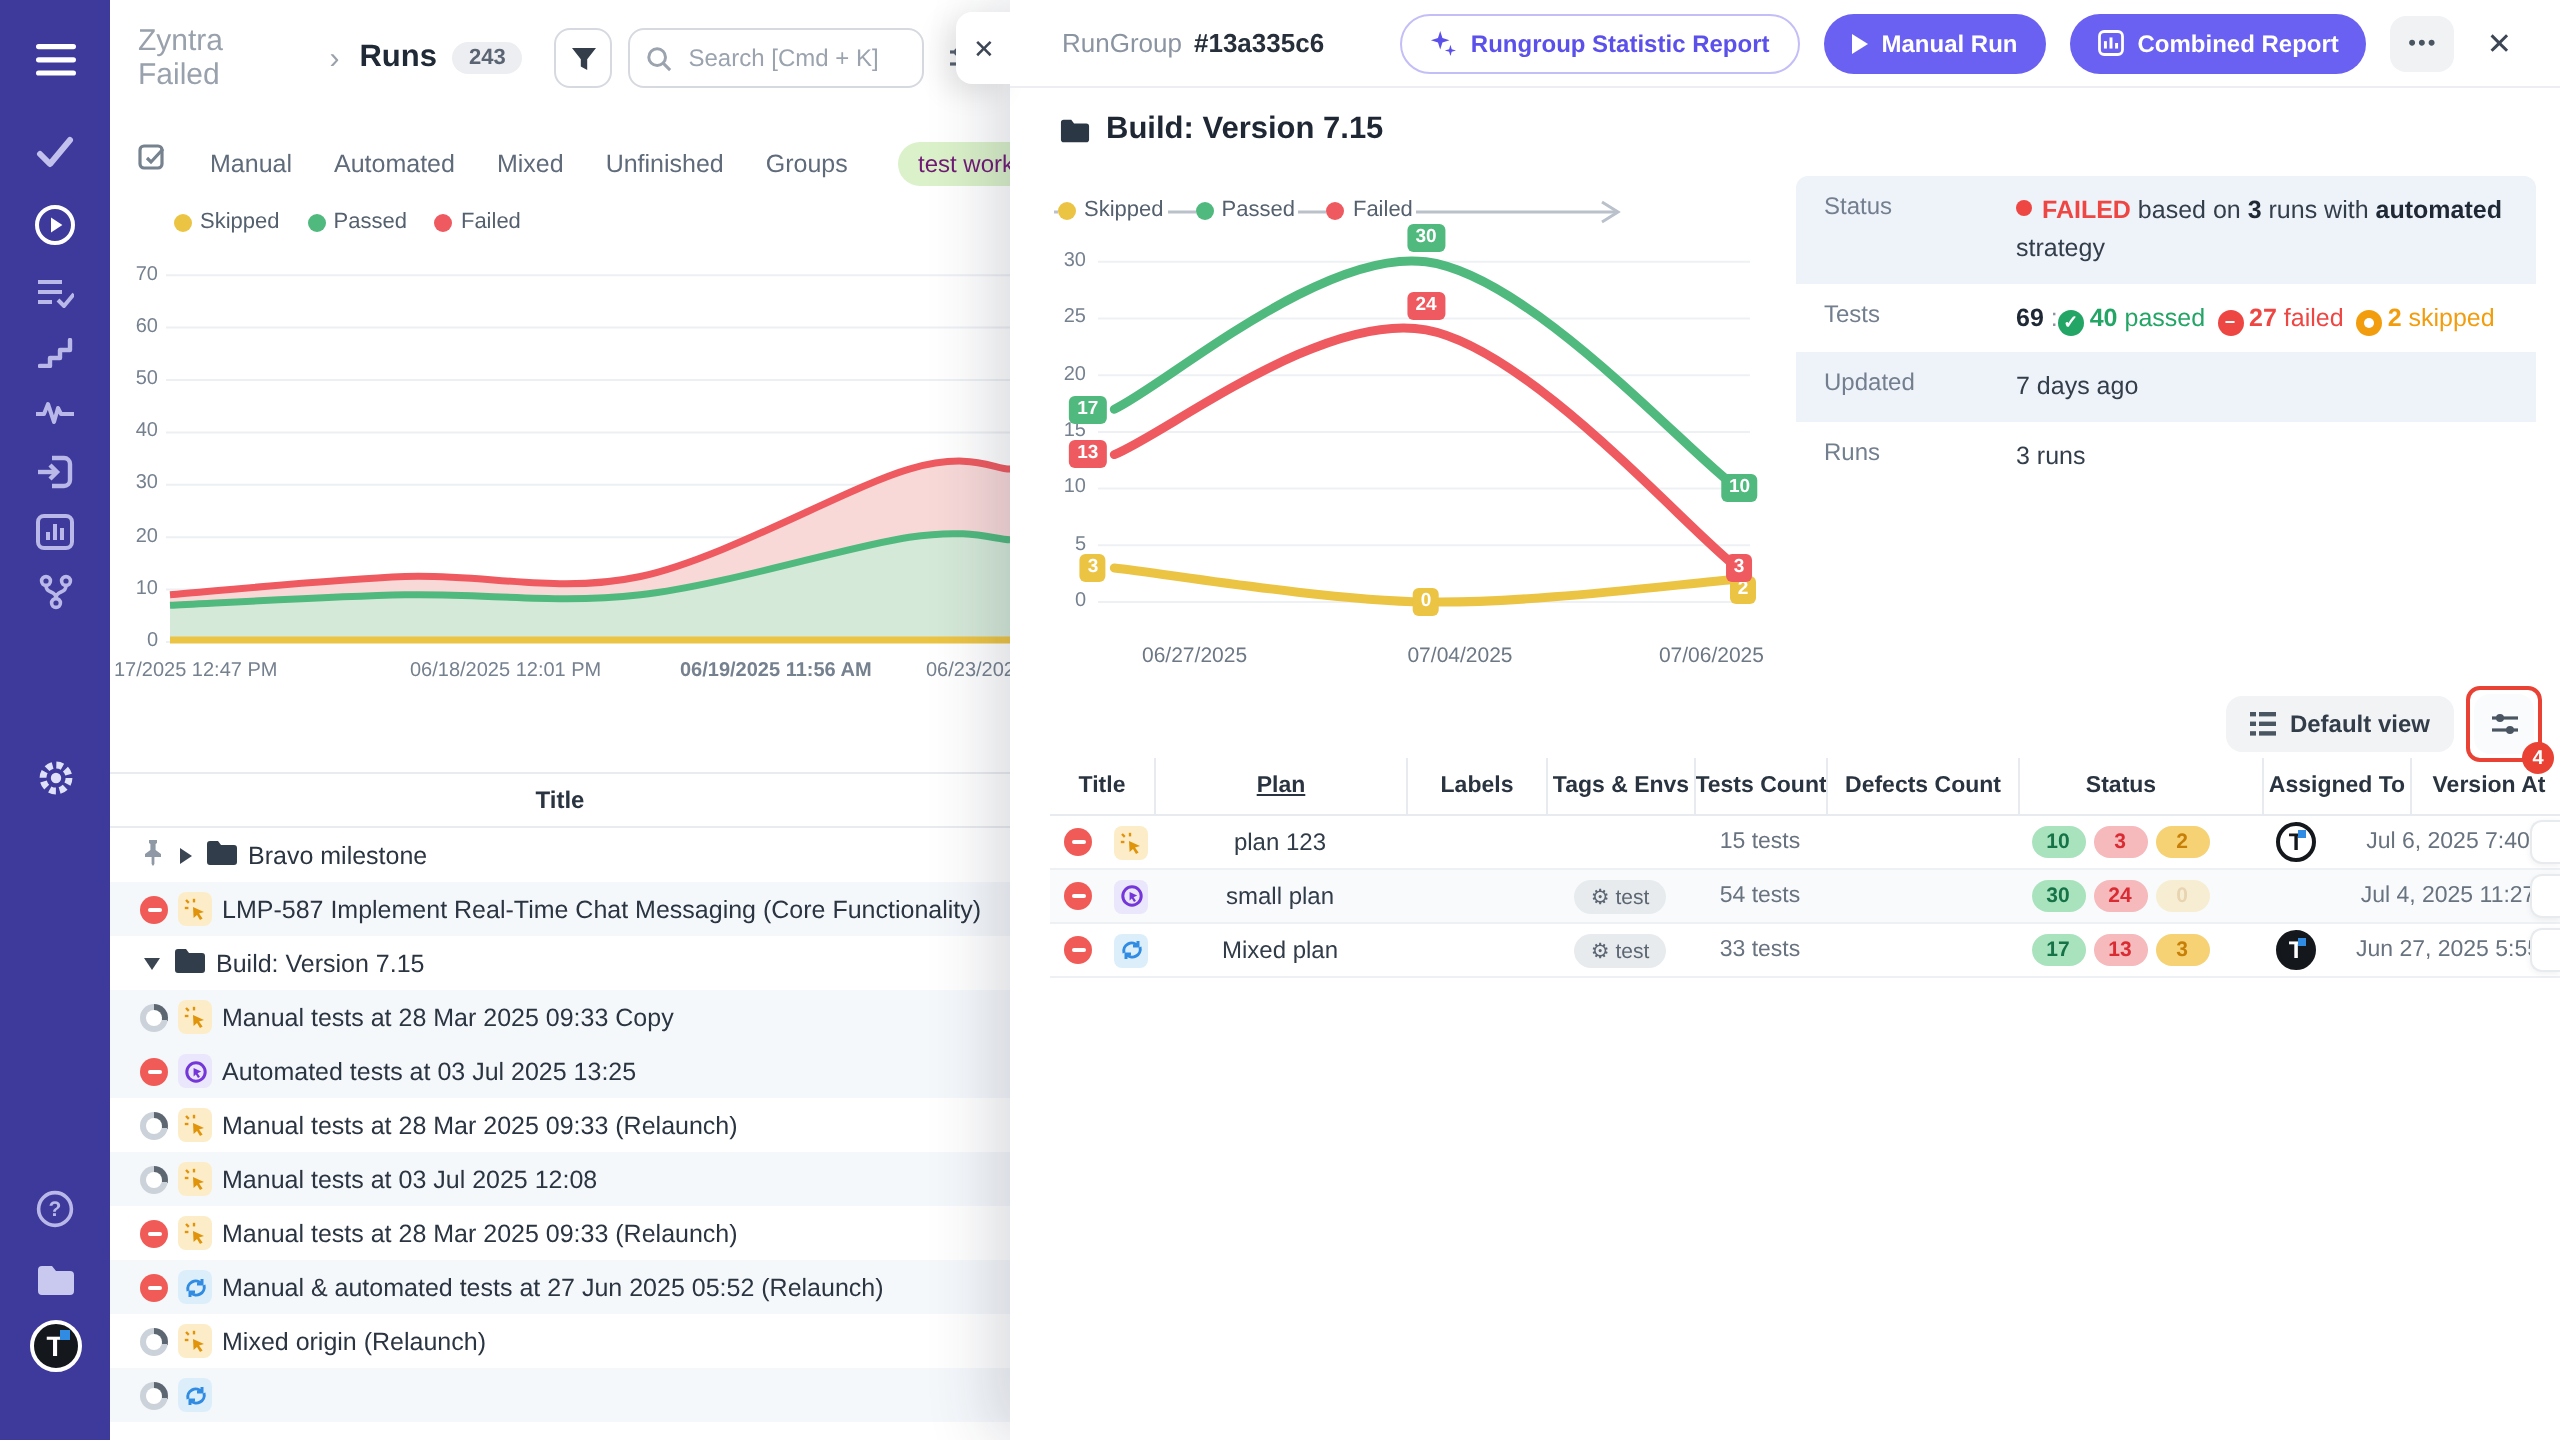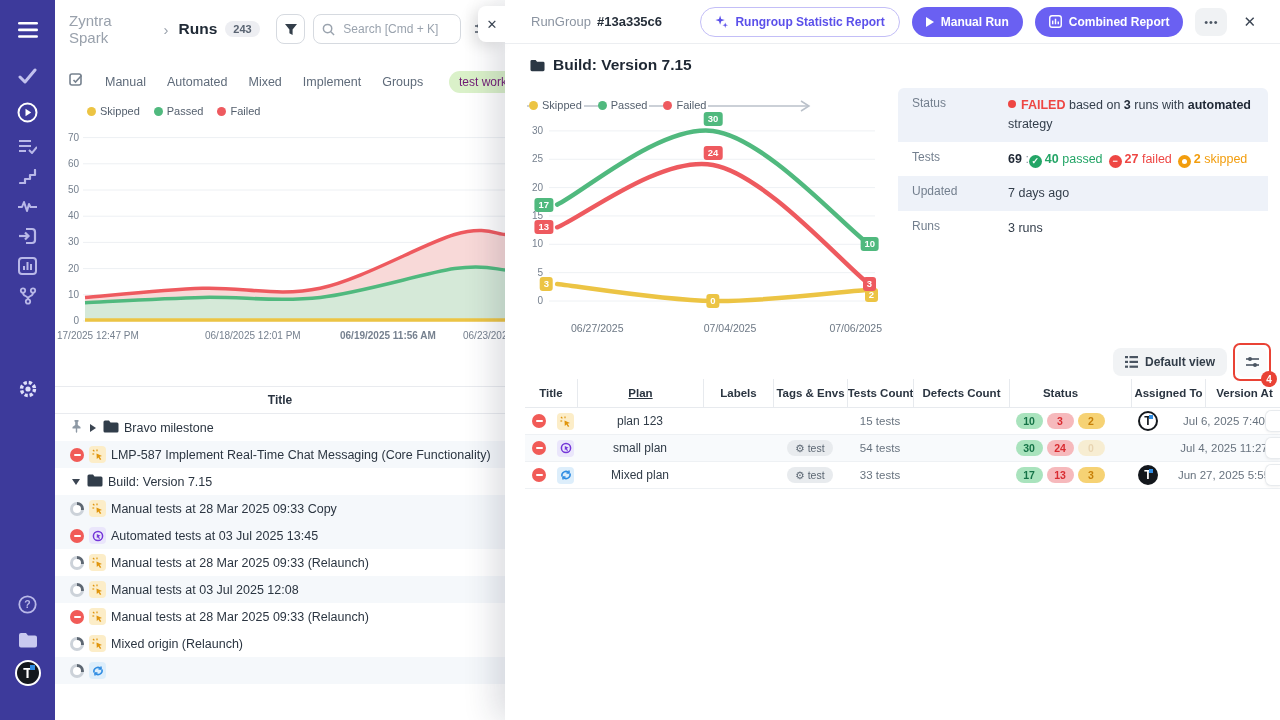--- a/index.html
+++ b/index.html
@@ -216,21 +216,21 @@
         <path d="M1 3 a2 2 0 0 1 2 -2 h5 l2 2.5 h7 a2 2 0 0 1 2 2 v8 a2 2 0 0 1 -2 2 h-14 a2 2 0 0 1 -2 -2 Z" fill="#c9c9ef"></path>
       </svg>
     </span>
     <span class="sb-ic" style="top: 661px;">
       <span style="width:26px;height:26px;border-radius:50%;background:#14181d;border:2px solid #fff;color:#fff;font-weight:bold;font-size:14px;display:flex;align-items:center;justify-content:center;position:relative">T<span style="position:absolute;right:4px;top:3px;width:5px;height:5px;background:#2f8ce2"></span></span>
     </span>
   </aside>
 
 <section class="left-panel">
   <header class="lp-head">
-    <span class="crumb-project">Zyntra Spark</span>
+    <span class="crumb-project">Zyntra Failed</span>
     <span class="crumb-sep">›</span>
     <span class="crumb-page">Runs</span>
     <span class="count-badge">243</span>
     <span class="spacer"></span>
     <span class="filter-btn">
       <svg width="14" height="13" viewBox="0 0 14 13">
           <path d="M1 1 H13 L8.6 6.6 V12 L5.4 10.2 V6.6 Z" fill="#333e4a"></path>
         </svg>
     </span>
     <span class="search-box">
@@ -251,21 +251,21 @@
   </header>
 
   <nav class="lp-tabs" id="lp-tabs">
       <span><svg width="15" height="15" viewBox="0 0 15 15">
           <rect x="1" y="1" width="11" height="11" rx="2" fill="none" stroke="#77828f" stroke-width="1.6"></rect>
           <path d="M4.5 7 L6.5 9 L12.5 2.5" fill="none" stroke="#77828f" stroke-width="1.6"></path>
         </svg></span>
       <span class="lp-tab">Manual</span>
       <span class="lp-tab">Automated</span>
       <span class="lp-tab">Mixed</span>
-      <span class="lp-tab">Implement</span>
+      <span class="lp-tab">Unfinished</span>
       <span class="lp-tab">Groups</span>
       <span class="tab-pill">test work</span>
     </nav>
 
   <div class="legend" id="left-legend">
       <span class="lg-item">
         <span class="lg-dot" style="background: rgb(236, 196, 68);"></span>
         <span>Skipped</span>
       </span>
       <span class="lg-item">
@@ -353,21 +353,21 @@
         <span>Manual tests at 28 Mar 2025 09:33 Copy</span>
       </div>
       <div class="run-row stripe">
         <span class="ic-failed"></span>
         <span class="type-ic automated">
           <svg width="12" height="12" viewBox="0 0 12 12">
             <circle cx="6" cy="6" r="4.6" fill="none" stroke="#7436d8" stroke-width="1.5"></circle>
             <path d="M4.8 4 L8.6 5.8 L6.8 6.6 L8 8.4 L7 9 L5.9 7.2 L4.8 8.2 Z" fill="#7436d8"></path>
           </svg>
         </span>
-        <span>Automated tests at 03 Jul 2025 13:45</span>
+        <span>Automated tests at 03 Jul 2025 13:25</span>
       </div>
       <div class="run-row">
         <span class="ic-progress"></span>
         <span class="type-ic manual">
           <svg width="11" height="11" viewBox="0 0 11 11">
             <path d="M4.5 4.5 L10 7 L7.5 7.8 L9.3 10.2 L8 11 L6.5 8.5 L4.8 10 Z" fill="#e0940b"></path>
             <line x1="1" y1="1" x2="2.4" y2="2.4" stroke="#e0940b" stroke-width="1.2"></line>
             <line x1="5" y1="0.4" x2="5" y2="2.2" stroke="#e0940b" stroke-width="1.2"></line>
             <line x1="0.4" y1="5" x2="2.2" y2="5" stroke="#e0940b" stroke-width="1.2"></line>
           </svg>
@@ -390,20 +390,32 @@
         <span class="ic-failed"></span>
         <span class="type-ic manual">
           <svg width="11" height="11" viewBox="0 0 11 11">
             <path d="M4.5 4.5 L10 7 L7.5 7.8 L9.3 10.2 L8 11 L6.5 8.5 L4.8 10 Z" fill="#e0940b"></path>
             <line x1="1" y1="1" x2="2.4" y2="2.4" stroke="#e0940b" stroke-width="1.2"></line>
             <line x1="5" y1="0.4" x2="5" y2="2.2" stroke="#e0940b" stroke-width="1.2"></line>
             <line x1="0.4" y1="5" x2="2.2" y2="5" stroke="#e0940b" stroke-width="1.2"></line>
           </svg>
         </span>
         <span>Manual tests at 28 Mar 2025 09:33 (Relaunch)</span>
+      </div>
+      <div class="run-row stripe">
+        <span class="ic-failed"></span>
+        <span class="type-ic mixed">
+          <svg width="12" height="12" viewBox="0 0 12 12">
+            <path d="M2 7.5 A4 4 0 0 1 9 4" fill="none" stroke="#2f8ce2" stroke-width="1.5"></path>
+            <path d="M9 1.5 V4 H6.5" fill="none" stroke="#2f8ce2" stroke-width="1.5"></path>
+            <path d="M10 4.5 A4 4 0 0 1 3 8" fill="none" stroke="#2f8ce2" stroke-width="1.5"></path>
+            <path d="M3 10.5 V8 H5.5" fill="none" stroke="#2f8ce2" stroke-width="1.5"></path>
+          </svg>
+        </span>
+        <span>Manual &amp; automated tests at 27 Jun 2025 05:52 (Relaunch)</span>
       </div>
       <div class="run-row">
         <span class="ic-progress"></span>
         <span class="type-ic manual">
           <svg width="11" height="11" viewBox="0 0 11 11">
             <path d="M4.5 4.5 L10 7 L7.5 7.8 L9.3 10.2 L8 11 L6.5 8.5 L4.8 10 Z" fill="#e0940b"></path>
             <line x1="1" y1="1" x2="2.4" y2="2.4" stroke="#e0940b" stroke-width="1.2"></line>
             <line x1="5" y1="0.4" x2="5" y2="2.2" stroke="#e0940b" stroke-width="1.2"></line>
             <line x1="0.4" y1="5" x2="2.2" y2="5" stroke="#e0940b" stroke-width="1.2"></line>
           </svg>

